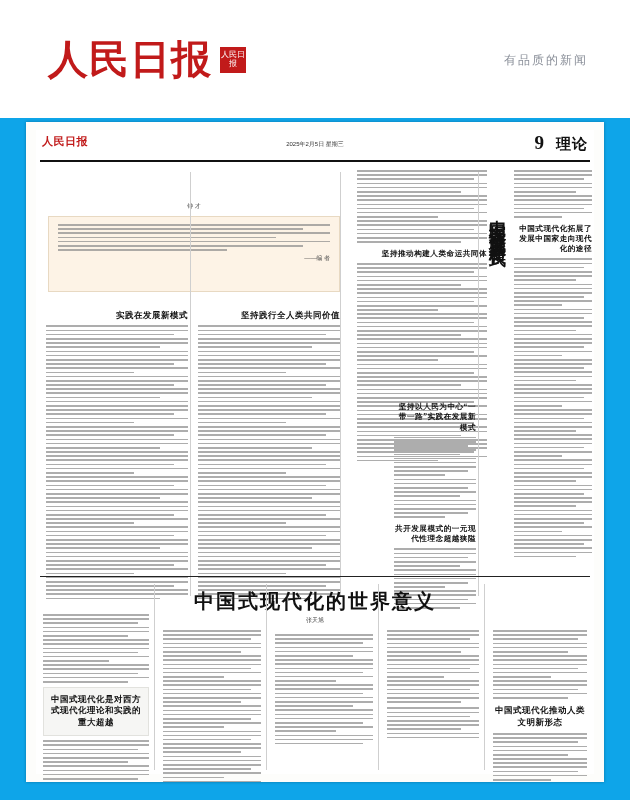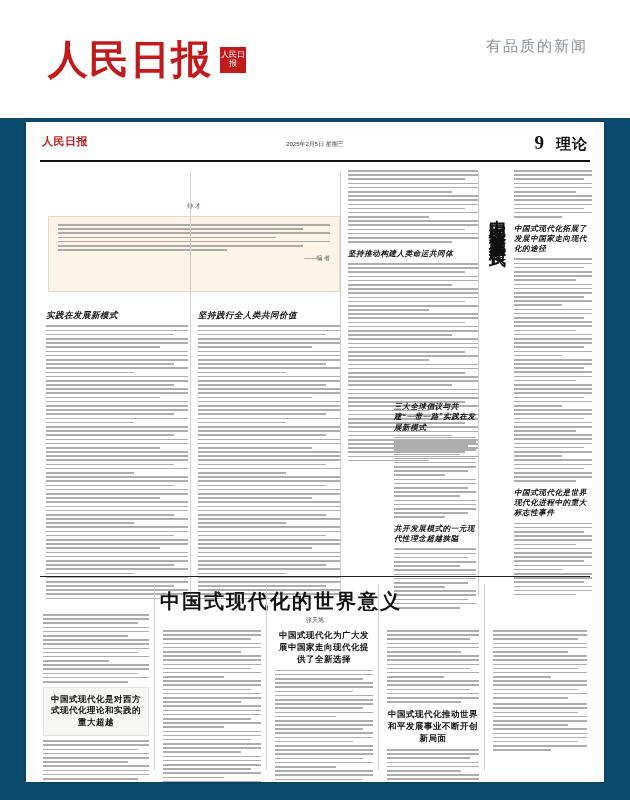--- a/index.html
+++ b/index.html
@@ -8,21 +8,21 @@
     background: #ffffff;
     width: 630px;
     height: 800px;
     overflow: hidden;
     font-family: "Liberation Sans", sans-serif;
   }
   #root {
     position: relative;
     width: 630px;
     height: 800px;
-    background: #0c4a6e;
+    background: #0ea5e9;
   }
 
   
   .masthead {
     position: absolute;
     left: 0; top: 0;
     width: 630px; height: 118px;
     background: #ffffff;
   }
   .masthead-inner {
@@ -47,22 +47,22 @@
     color: #ffffff;
     font-size: 8px;
     line-height: 9px;
     text-align: center;
     padding-top: 3px;
     box-sizing: border-box;
     font-family: "Liberation Serif", serif;
   }
   .tagline {
     position: absolute;
-    right: 42px; top: 37px;
-    font-size: 15px;
+    right: 42px; top: 52px;
+    font-size: 12px;
     color: #8a8f99;
     letter-spacing: 2px;
     font-family: Liberation Sans, sans-serif;
   }
 
   
   .sheet {
     position: absolute;
     left: 26px; top: 122px;
     width: 578px; height: 660px;
@@ -192,25 +192,24 @@
     letter-spacing: 3px;
     line-height: 1.05;
   }
 
   
   .subhead {
     font-family: "Liberation Serif", serif;
     font-weight: bold;
     font-size: 8.5px;
     color: #111;
-    text-align: left;
+    text-align: right;
     line-height: 1.35;
     margin: 6px 0 4px 0;
     letter-spacing: .5px;
-    font-style: italic;
   }
   .subhead.small { font-size: 7.6px; }
 
   .col {
     position: absolute;
     top: 0;
     box-sizing: border-box;
   }
   .col .colbody { padding: 0 2px; }
 
@@ -233,20 +232,21 @@
   
   .bottom-area {
     position: absolute;
     left: 4px; top: 452px;
     width: 550px; height: 190px;
   }
   .headline-bottom {
     position: absolute;
     left: 120px; top: 6px;
     width: 310px;
+    text-align: center;
     font-family: "Liberation Serif", serif;
     font-weight: bold;
     font-size: 20px;
     color: #111;
     letter-spacing: 2px;
   }
   .byline-bottom {
     position: absolute;
     left: 120px; top: 34px;
     width: 310px;
@@ -455,21 +455,21 @@
                 <span class="s90"></span>
                 <span></span>
                 <span></span>
                 <span class="s80"></span>
             </div>
           </div>
         </div>
 
         <div class="vrule" style="left:300px; height:424px;"></div>
 
-        <div class="col" style="left:306px; width:130px; height:430px;">
+        <div class="col" style="left:315px; width:130px; height:430px;">
           <div class="colbody" style="position:absolute; top:4px; width:130px;">
             <div class="lines">
               <span></span>
                 <span></span>
                 <span class="s90"></span>
                 <span></span>
                 <span></span>
                 <span class="s80"></span>
               <span></span>
                 <span></span>
@@ -608,21 +608,20 @@
                 <span class="s90"></span>
                 <span></span>
                 <span class="short"></span>
               <span></span>
                 <span></span>
                 <span class="s90"></span>
                 <span></span>
                 <span></span>
                 <span class="s80"></span>
             </div>
-            <div class="subhead small">中国式现代化是世界现代化进程中的重大标志性事件</div>
             <div class="lines">
               <span></span>
                 <span></span>
                 <span class="s90"></span>
                 <span></span>
                 <span></span>
                 <span class="s80"></span>
               <span></span>
                 <span></span>
                 <span></span>
@@ -634,21 +633,21 @@
                 <span class="s90"></span>
                 <span></span>
                 <span></span>
                 <span class="s80"></span>
             </div>
           </div>
         </div>
 
         <div class="col" style="left:352px; width:82px; height:430px;">
           <div class="colbody" style="position:absolute; top:230px; width:82px;">
-            <div class="subhead small">三大全球倡议与共建“一带一路”实践在发展新模式</div>
+            <div class="subhead small">坚持以人民为中心“一带一路”实践在发展新模式</div>
             <div class="lines">
               <span></span>
                 <span></span>
                 <span class="s90"></span>
                 <span></span>
                 <span class="s80"></span>
               <span></span>
                 <span></span>
                 <span></span>
                 <span class="s90"></span>
@@ -782,21 +781,20 @@
               <span class="short"></span>
             <span></span>
 
           </div>
         </div>
 
         <div class="vrule" style="left:226px; top:2px; height:186px;"></div>
 
         <div class="col" style="left:232px; width:104px; height:190px;">
           <div style="position:absolute; top:48px; width:104px;">
-            <div class="box-title" style="padding:0 3px;">中国式现代化为广大发展中国家走向现代化提供了全新选择</div>
             <div class="lines" style="padding:4px 3px 0 3px;">
               <span></span>
                 <span></span>
                 <span class="s90"></span>
                 <span></span>
                 <span></span>
                 <span class="s80"></span>
               <span></span>
                 <span></span>
                 <span></span>
@@ -840,21 +838,20 @@
                 <span class="s90"></span>
                 <span></span>
                 <span class="short"></span>
               <span></span>
                 <span></span>
                 <span class="s90"></span>
                 <span></span>
                 <span></span>
                 <span class="s80"></span>
             </div>
-            <div class="box-title" style="padding:4px 3px 2px 3px;">中国式现代化推动世界和平发展事业不断开创新局面</div>
             <div class="lines" style="padding:2px 3px 0 3px;">
               <span></span>
                 <span></span>
                 <span class="s90"></span>
                 <span></span>
                 <span></span>
                 <span class="s80"></span>
               <span></span>
                 <span></span>
 
@@ -878,20 +875,21 @@
                 <span></span>
                 <span class="s90"></span>
                 <span></span>
                 <span class="short"></span>
               <span></span>
                 <span></span>
                 <span class="s90"></span>
                 <span></span>
                 <span class="s80"></span>
             </div>
+            <div class="box-title" style="padding:4px 3px 2px 3px;">中国式现代化推动人类文明新形态</div>
             <div class="lines" style="padding:2px 3px 0 3px;">
               <span></span>
                 <span></span>
                 <span class="s90"></span>
                 <span></span>
                 <span></span>
                 <span class="s80"></span>
               <span></span>
                 <span></span>
                 <span></span>

